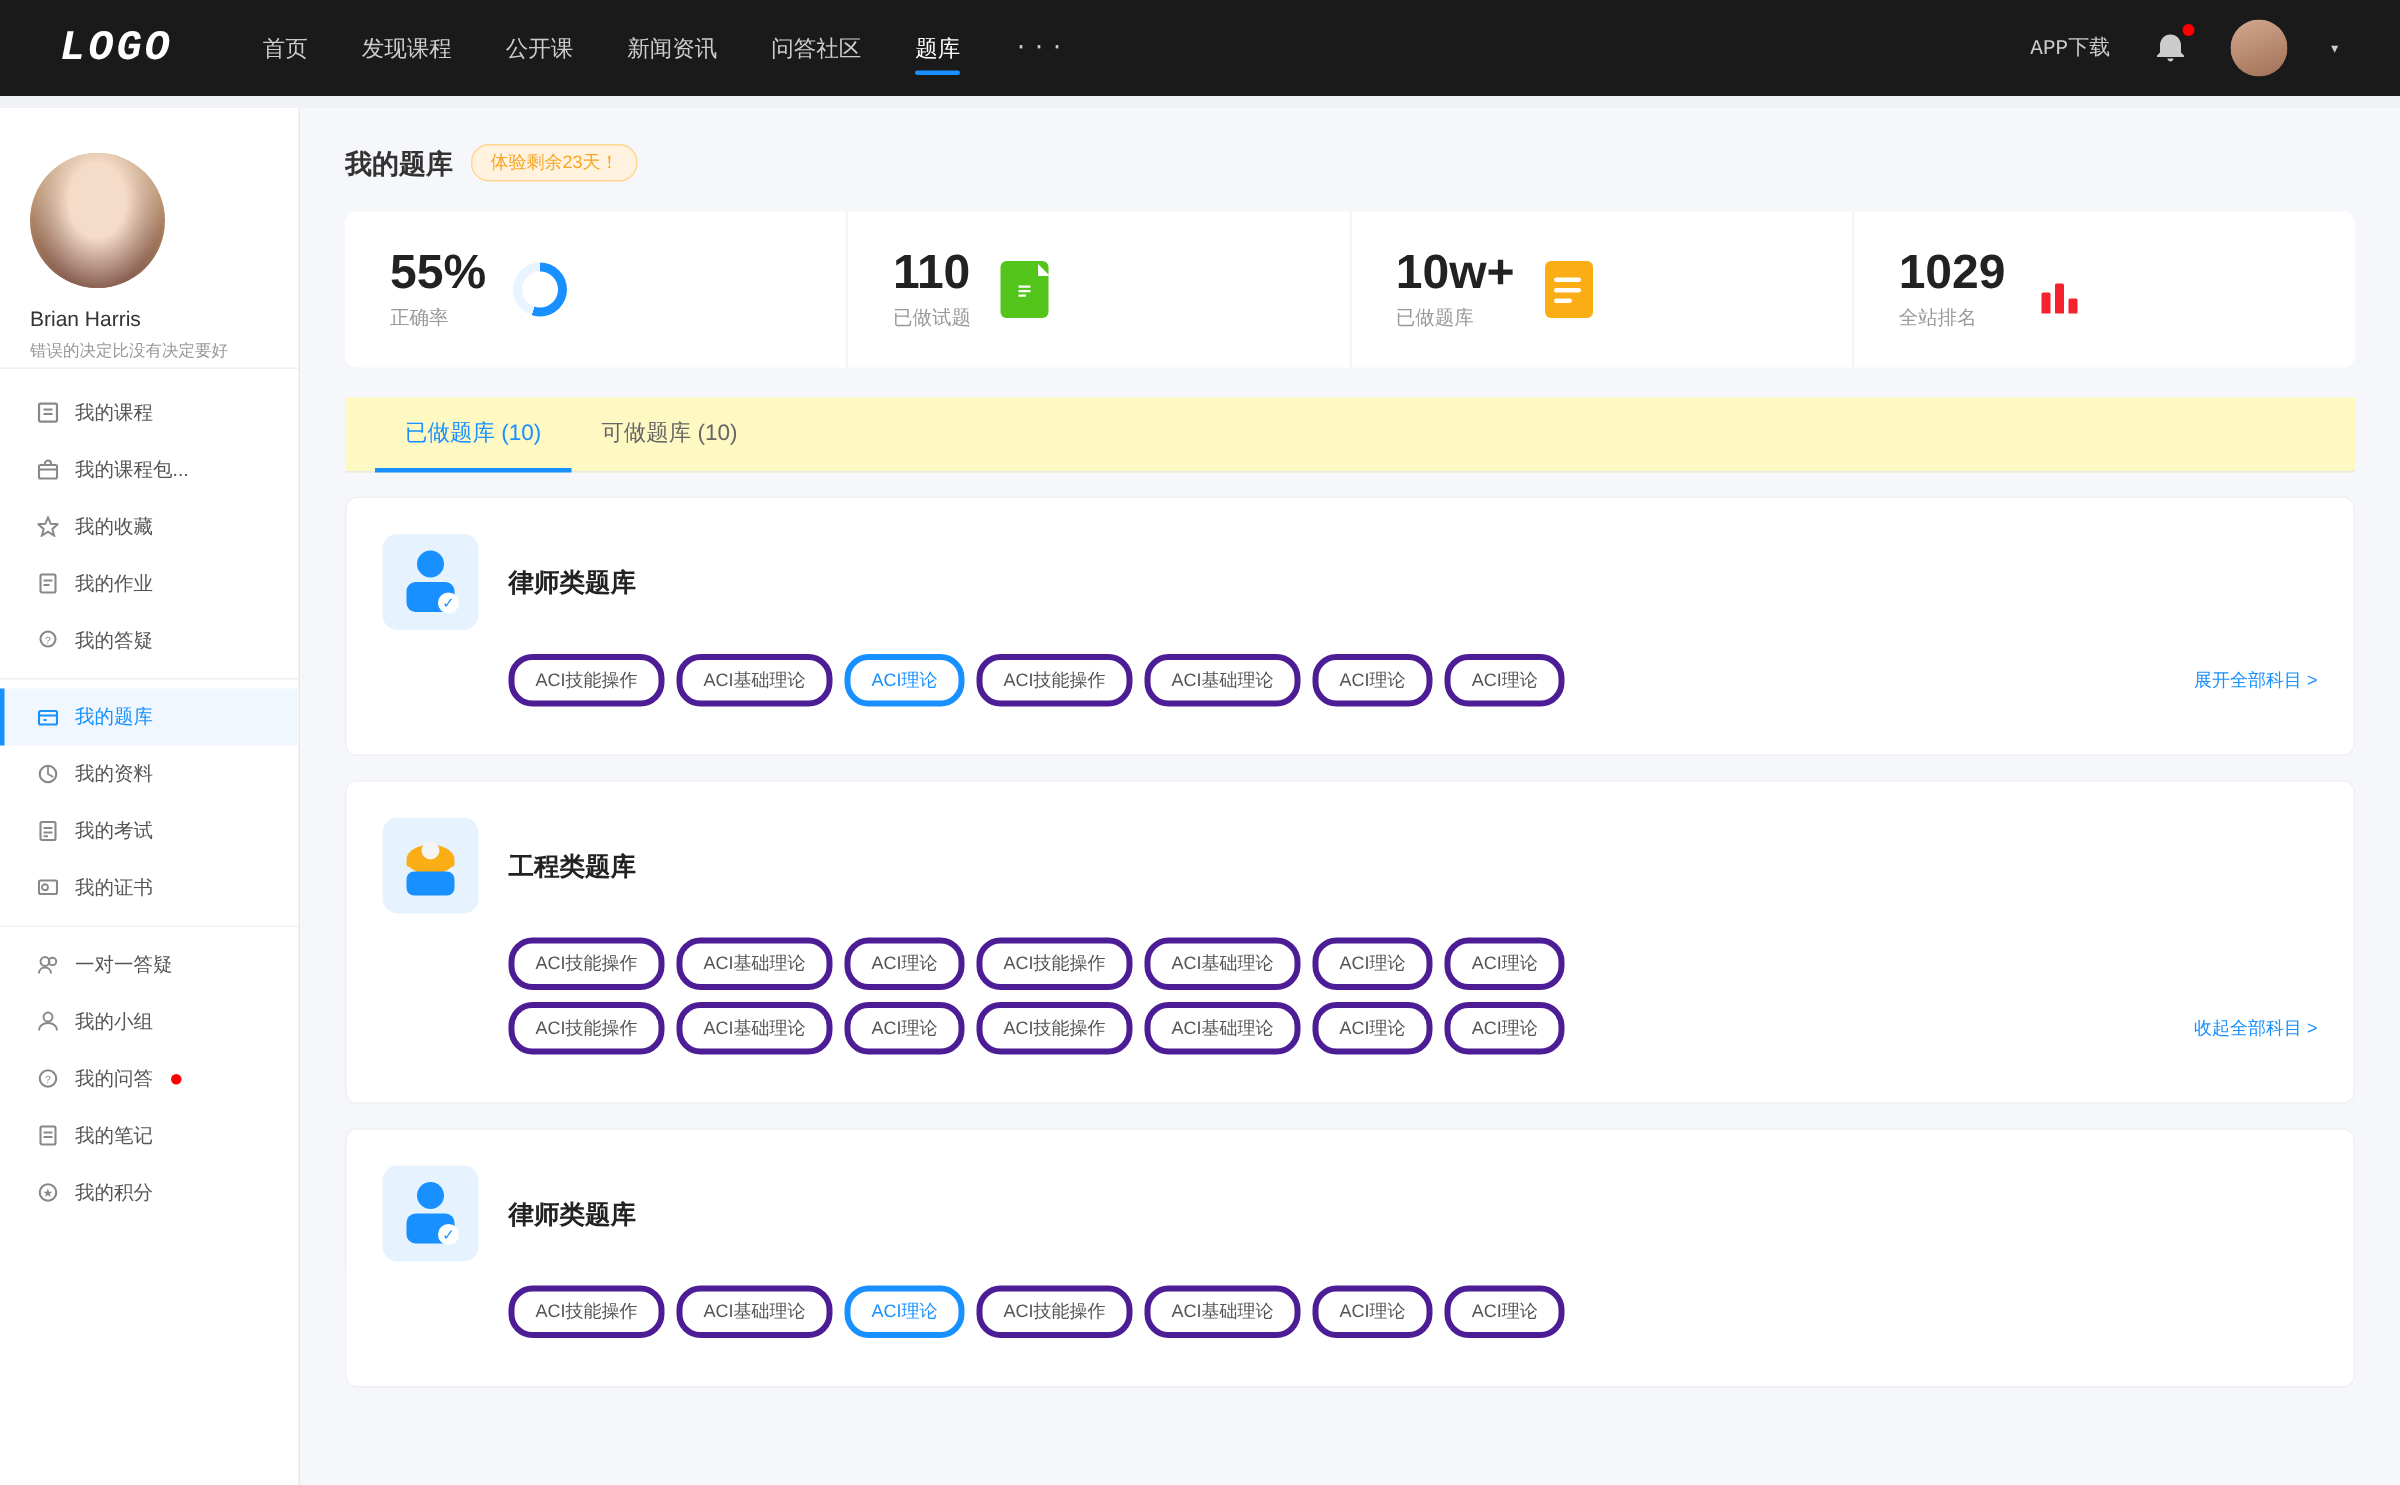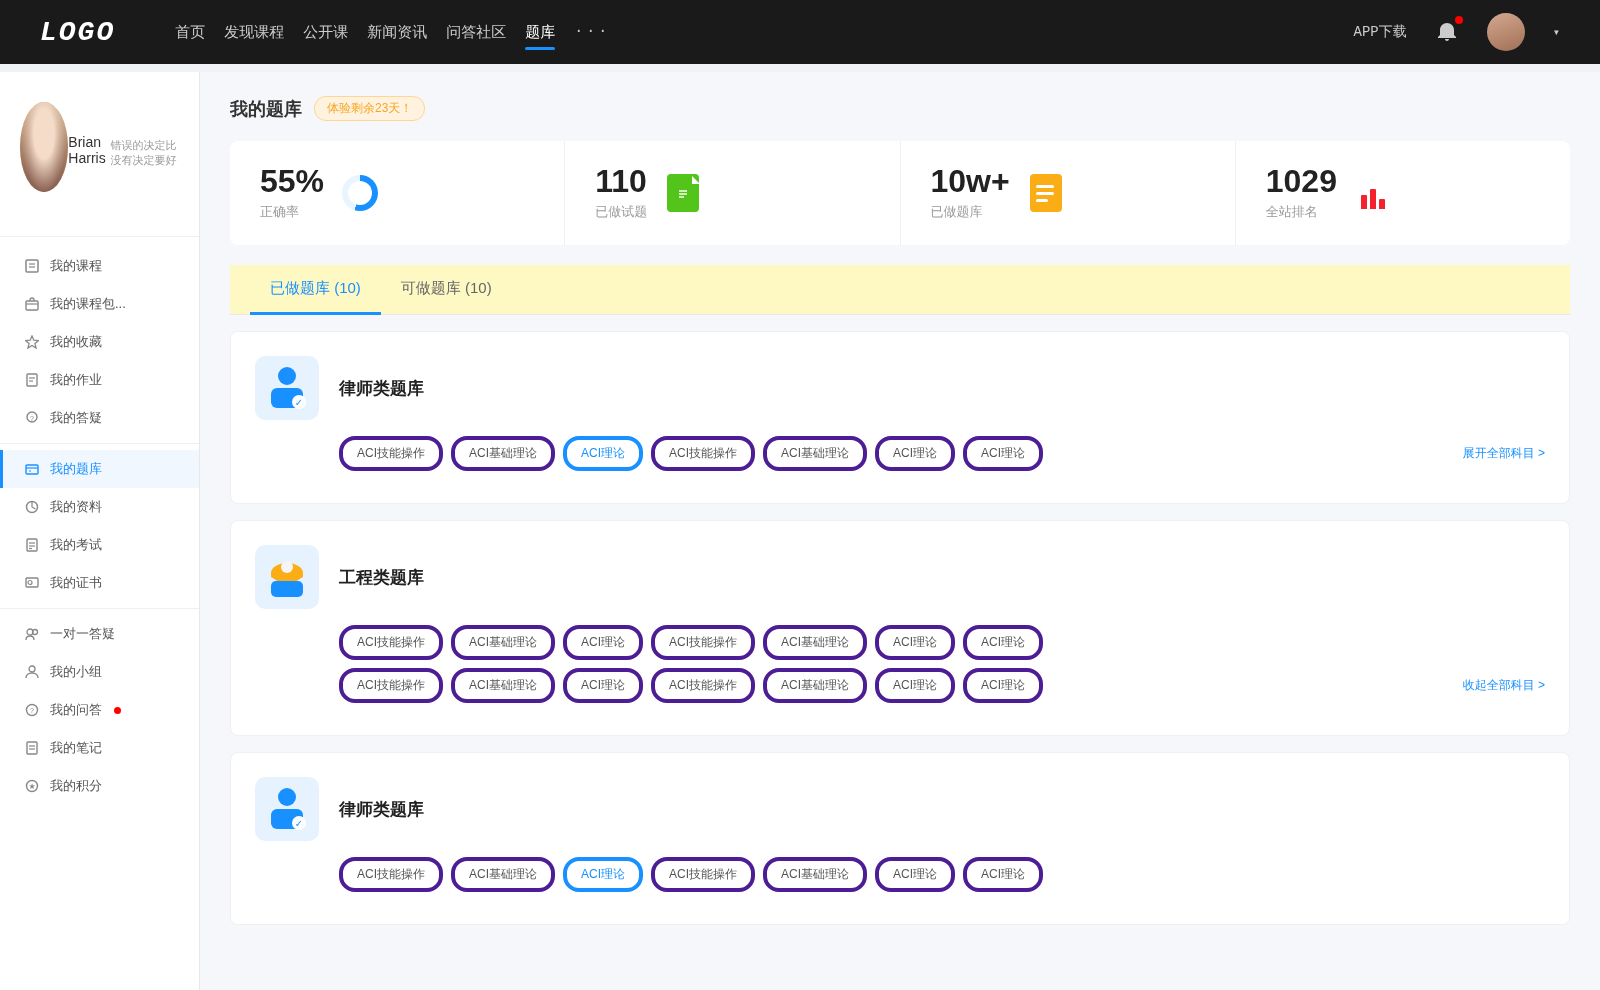--- a/index.html
+++ b/index.html
@@ -20,21 +20,21 @@
     .nav-logo {
       color: white;
       font-size: 28px;
       font-weight: 900;
       letter-spacing: 2px;
       margin-right: 60px;
       font-style: italic;
     }
     .nav-links {
       display: flex;
-      gap: 19px;
+      gap: 36px;
       flex: 1;
     }
     .nav-link {
       color: #ccc;
       font-size: 15px;
       cursor: pointer;
       padding: 4px 0;
       position: relative;
     }
     .nav-link.active {
@@ -102,23 +102,23 @@
     .sidebar {
       width: 200px;
       background: white;
       border-right: 1px solid #e8e8e8;
       padding: 30px 0 20px;
       flex-shrink: 0;
       min-height: 100%;
     }
     .sidebar-profile {
       display: flex;
-      flex-direction: row;
-      align-items: center;
-      padding: 0 20px 32px;
+      flex-direction: column;
+      align-items: flex-start;
+      padding: 0 20px 4px;
       border-bottom: 1px solid #f0f0f0;
     }
     .sidebar-avatar {
       width: 90px; height: 90px;
       border-radius: 50%;
       background: linear-gradient(135deg, #e8c4a0, #c9956a);
       overflow: hidden;
       margin-bottom: 12px;
       position: relative;
     }

